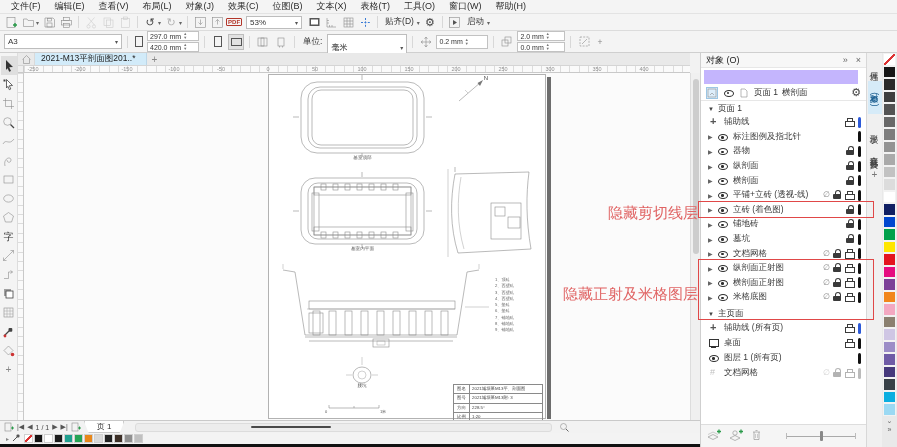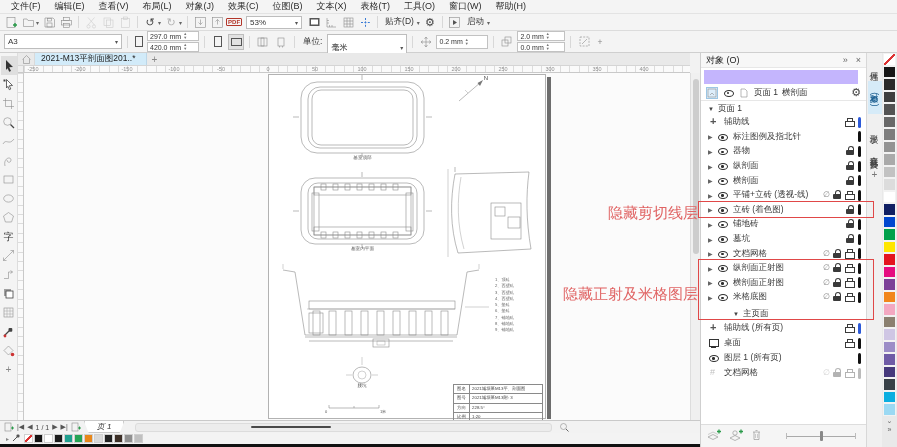--- a/index.html
+++ b/index.html
@@ -68,21 +68,21 @@
   .tbv{padding-left:2px;white-space:nowrap;overflow:hidden;}
   .vscroll{left:690px;top:73px;width:10px;height:347px;background:#f0f0f0;border-left:1px solid #ddd;box-sizing:border-box;}
   .vthumb{position:absolute;left:2px;top:6px;width:6px;height:175px;background:#cdcdcd;border-radius:3px;}
   .anno{position:absolute;font-family:"Liberation Serif",serif;color:#e06464;font-size:15px;white-space:nowrap;text-align:right;z-index:60;}
   .anno1{left:592px;top:204px;width:106px;}
   .anno2{left:554px;top:285px;width:144px;}
   
   .navrow{left:0;top:420px;width:700px;height:13px;background:#f2f2f2;border-top:1px solid #c9c9c9;
           display:flex;align-items:center;padding-left:4px;box-sizing:border-box;gap:3px;font-size:7px;color:#555;}
   .ptab{background:#fdfdfd;padding:0 12px;height:11px;line-height:11px;font-size:8px;color:#333;
-        clip-path:polygon(0 0,100% 0,88% 100%,12% 100%);background-color:#fff;border:1px solid #c9c9c9;border-top:none;font-style:italic;}
+        clip-path:polygon(0 0,100% 0,88% 100%,12% 100%);background-color:#fff;border:1px solid #c9c9c9;border-top:none;}
   .htrack{width:415px;height:7px;background:#ececec;border:1px solid #dcdcdc;border-radius:3px;position:relative;margin-left:8px;}
   .hthumb{position:absolute;left:115px;top:2px;width:80px;height:2px;background:#4a4a4a;border-radius:1px;}
   .docpal{left:0;top:433px;width:700px;height:11px;background:#f3f3f3;display:flex;align-items:center;gap:1px;
           padding-left:6px;box-sizing:border-box;}
   .sw{width:9px;height:9px;flex:0 0 auto;border:0.5px solid #cfcfcf;box-sizing:border-box;}
   .sw-none{background:linear-gradient(135deg,#fff 42%,#d33 42%,#d33 58%,#fff 58%) !important;}
   .blackstrip{left:0;top:444px;width:700px;height:3px;background:#111;}
   
   .docker{left:700px;top:53px;width:166px;height:394px;background:#fff;border-left:1px solid #cfcfcf;box-sizing:border-box;}
   .dkhead{position:absolute;left:0;top:0;width:100%;height:15px;background:#f7f7f7;border-bottom:1px solid #e7e7e7;
@@ -790,21 +790,21 @@
           <div class="lrow">
             <span class="tri8">▶</span>
             <span class="licon eye"></span>
             <span class="lname">米格底图</span>
             <span class="ric eyeoff">∅</span>
             <span class="ric lock"></span>
             <span class="ric printer"></span>
             <span class="lbar" style="background: rgb(17, 17, 17);"></span>
           </div>
         </div>
-      <div class="dksec" style="margin-top:3px;margin-left:25px;">
+      <div class="dksec" style="margin-top:3px;">
           <span class="tri">▼</span>
           <span>主页面</span>
         </div>
       <div>
 
           <div class="lrow" style="height:15px;">
 
             <span class="licon cross"></span>
             <span class="lname">辅助线 (所有页)</span>
 

